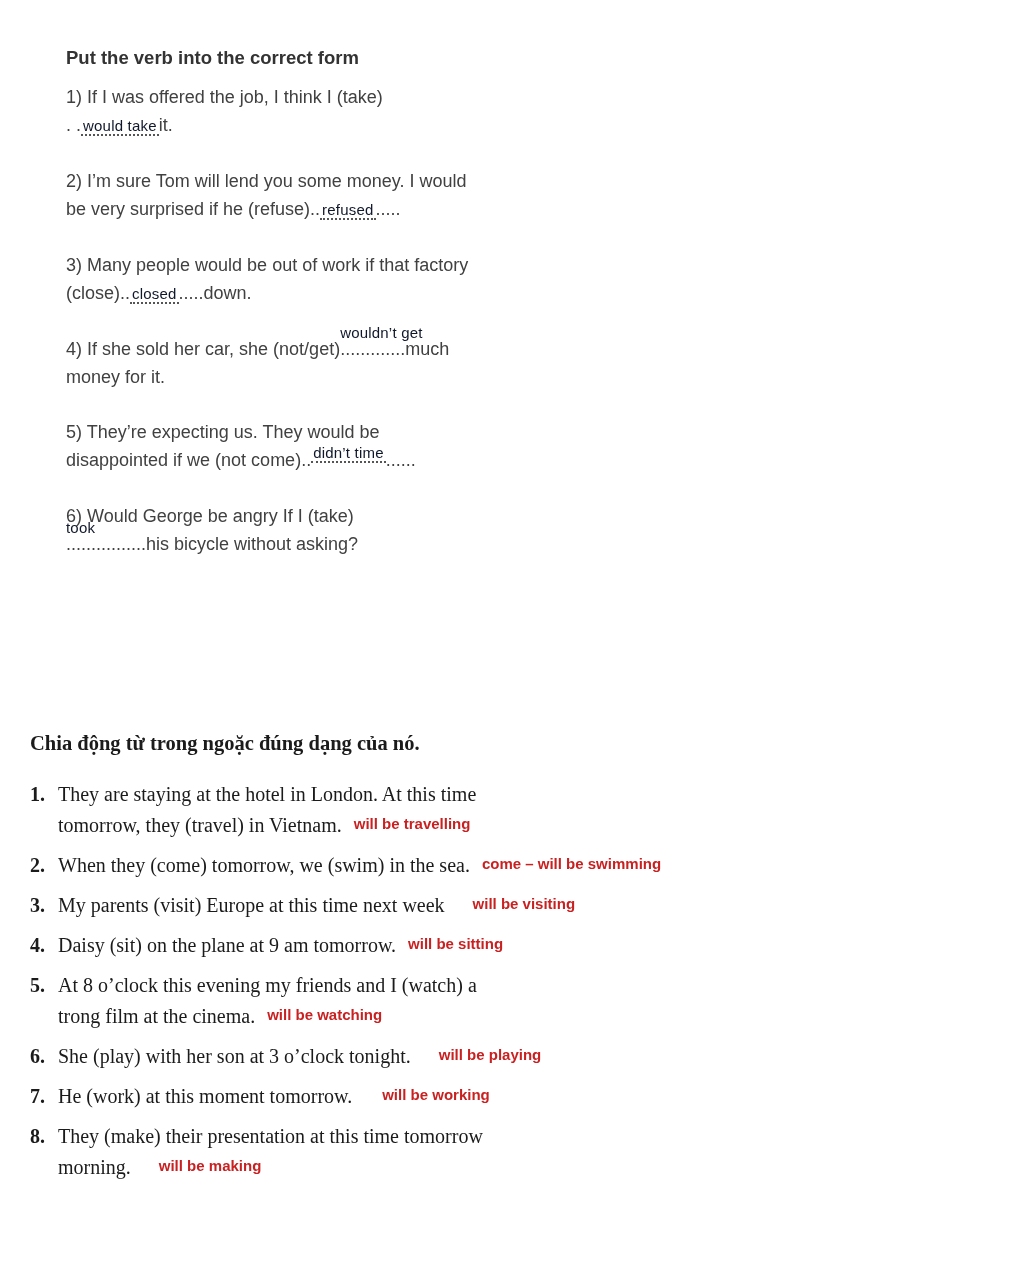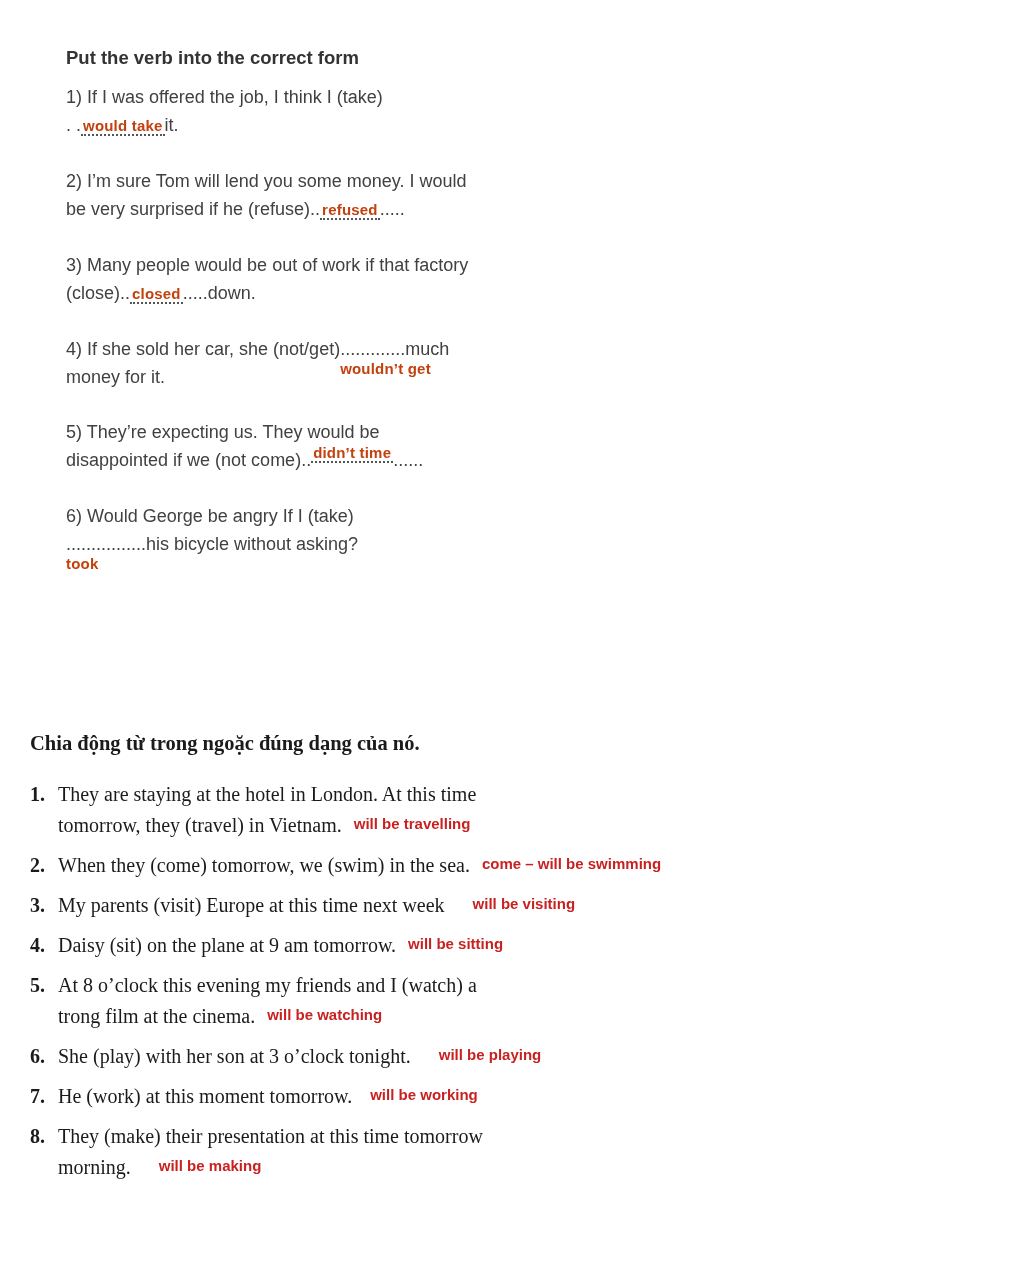--- a/index.html
+++ b/index.html
@@ -9,47 +9,47 @@
 
   
   .ex1 {
     position: absolute; left: 66px; top: 44px; width: 620px;
     font-family: "Liberation Sans", "DejaVu Sans", sans-serif;
     font-size: 18px; line-height: 28px; color: #414141;
   }
   .ex1-title { font-weight: bold; color: #333333; margin: 0 0 11px 0; font-size: 18.5px; }
   .q { margin: 0 0 27px 0; }
   .ans {
-    color: #c2410c; font-weight: bold;
+    color: #0f172a; font-weight: normal;
     font-family: "Liberation Sans", "DejaVu Sans", sans-serif;
     font-size: 15px; letter-spacing: 0.2px;
   }
   .dotted { border-bottom: 2px dotted #555555; padding: 0 2px; }
   .raised { position: relative; top: -8px; }
   .blank { position: relative; display: inline-block; }
-  .blank .above { position: absolute; left: 0; top: -16px; white-space: nowrap; margin-top: 36px; }
+  .blank .above { position: absolute; left: 0; top: -16px; white-space: nowrap; }
 
   
   .ex2 {
     position: absolute; left: 30px; top: 724px; width: 960px;
     font-family: "Liberation Serif", "DejaVu Serif", serif;
     font-size: 20px; line-height: 31px; color: #1b1b1b;
   }
   .ex2-title { margin: 4px 0 20px 0; font-size: 20.5px; }
   .item2 { display: flex; margin: 0 0 8px 0; }
   .item2 .num { flex: 0 0 28px; font-weight: bold; }
   .item2 .body { flex: 1; }
   .ans2 {
     color: #c92121; font-weight: bold;
     font-family: "Liberation Sans", "DejaVu Sans", sans-serif;
     font-size: 15px; margin-left: 12px; position: relative; top: -3px;
     white-space: nowrap;
   }
   .gap-lg { margin-left: 28px; }
-  .gap-md { margin-left: 18px; text-align: center; }
+  .gap-md { margin-left: 30px; text-align: center; }
 </style>
 </head>
 <body>
 
 <div class="page">
 
   <section class="ex1">
     <h2 class="ex1-title">Put the verb into the correct form</h2>
 
     <p class="q">

